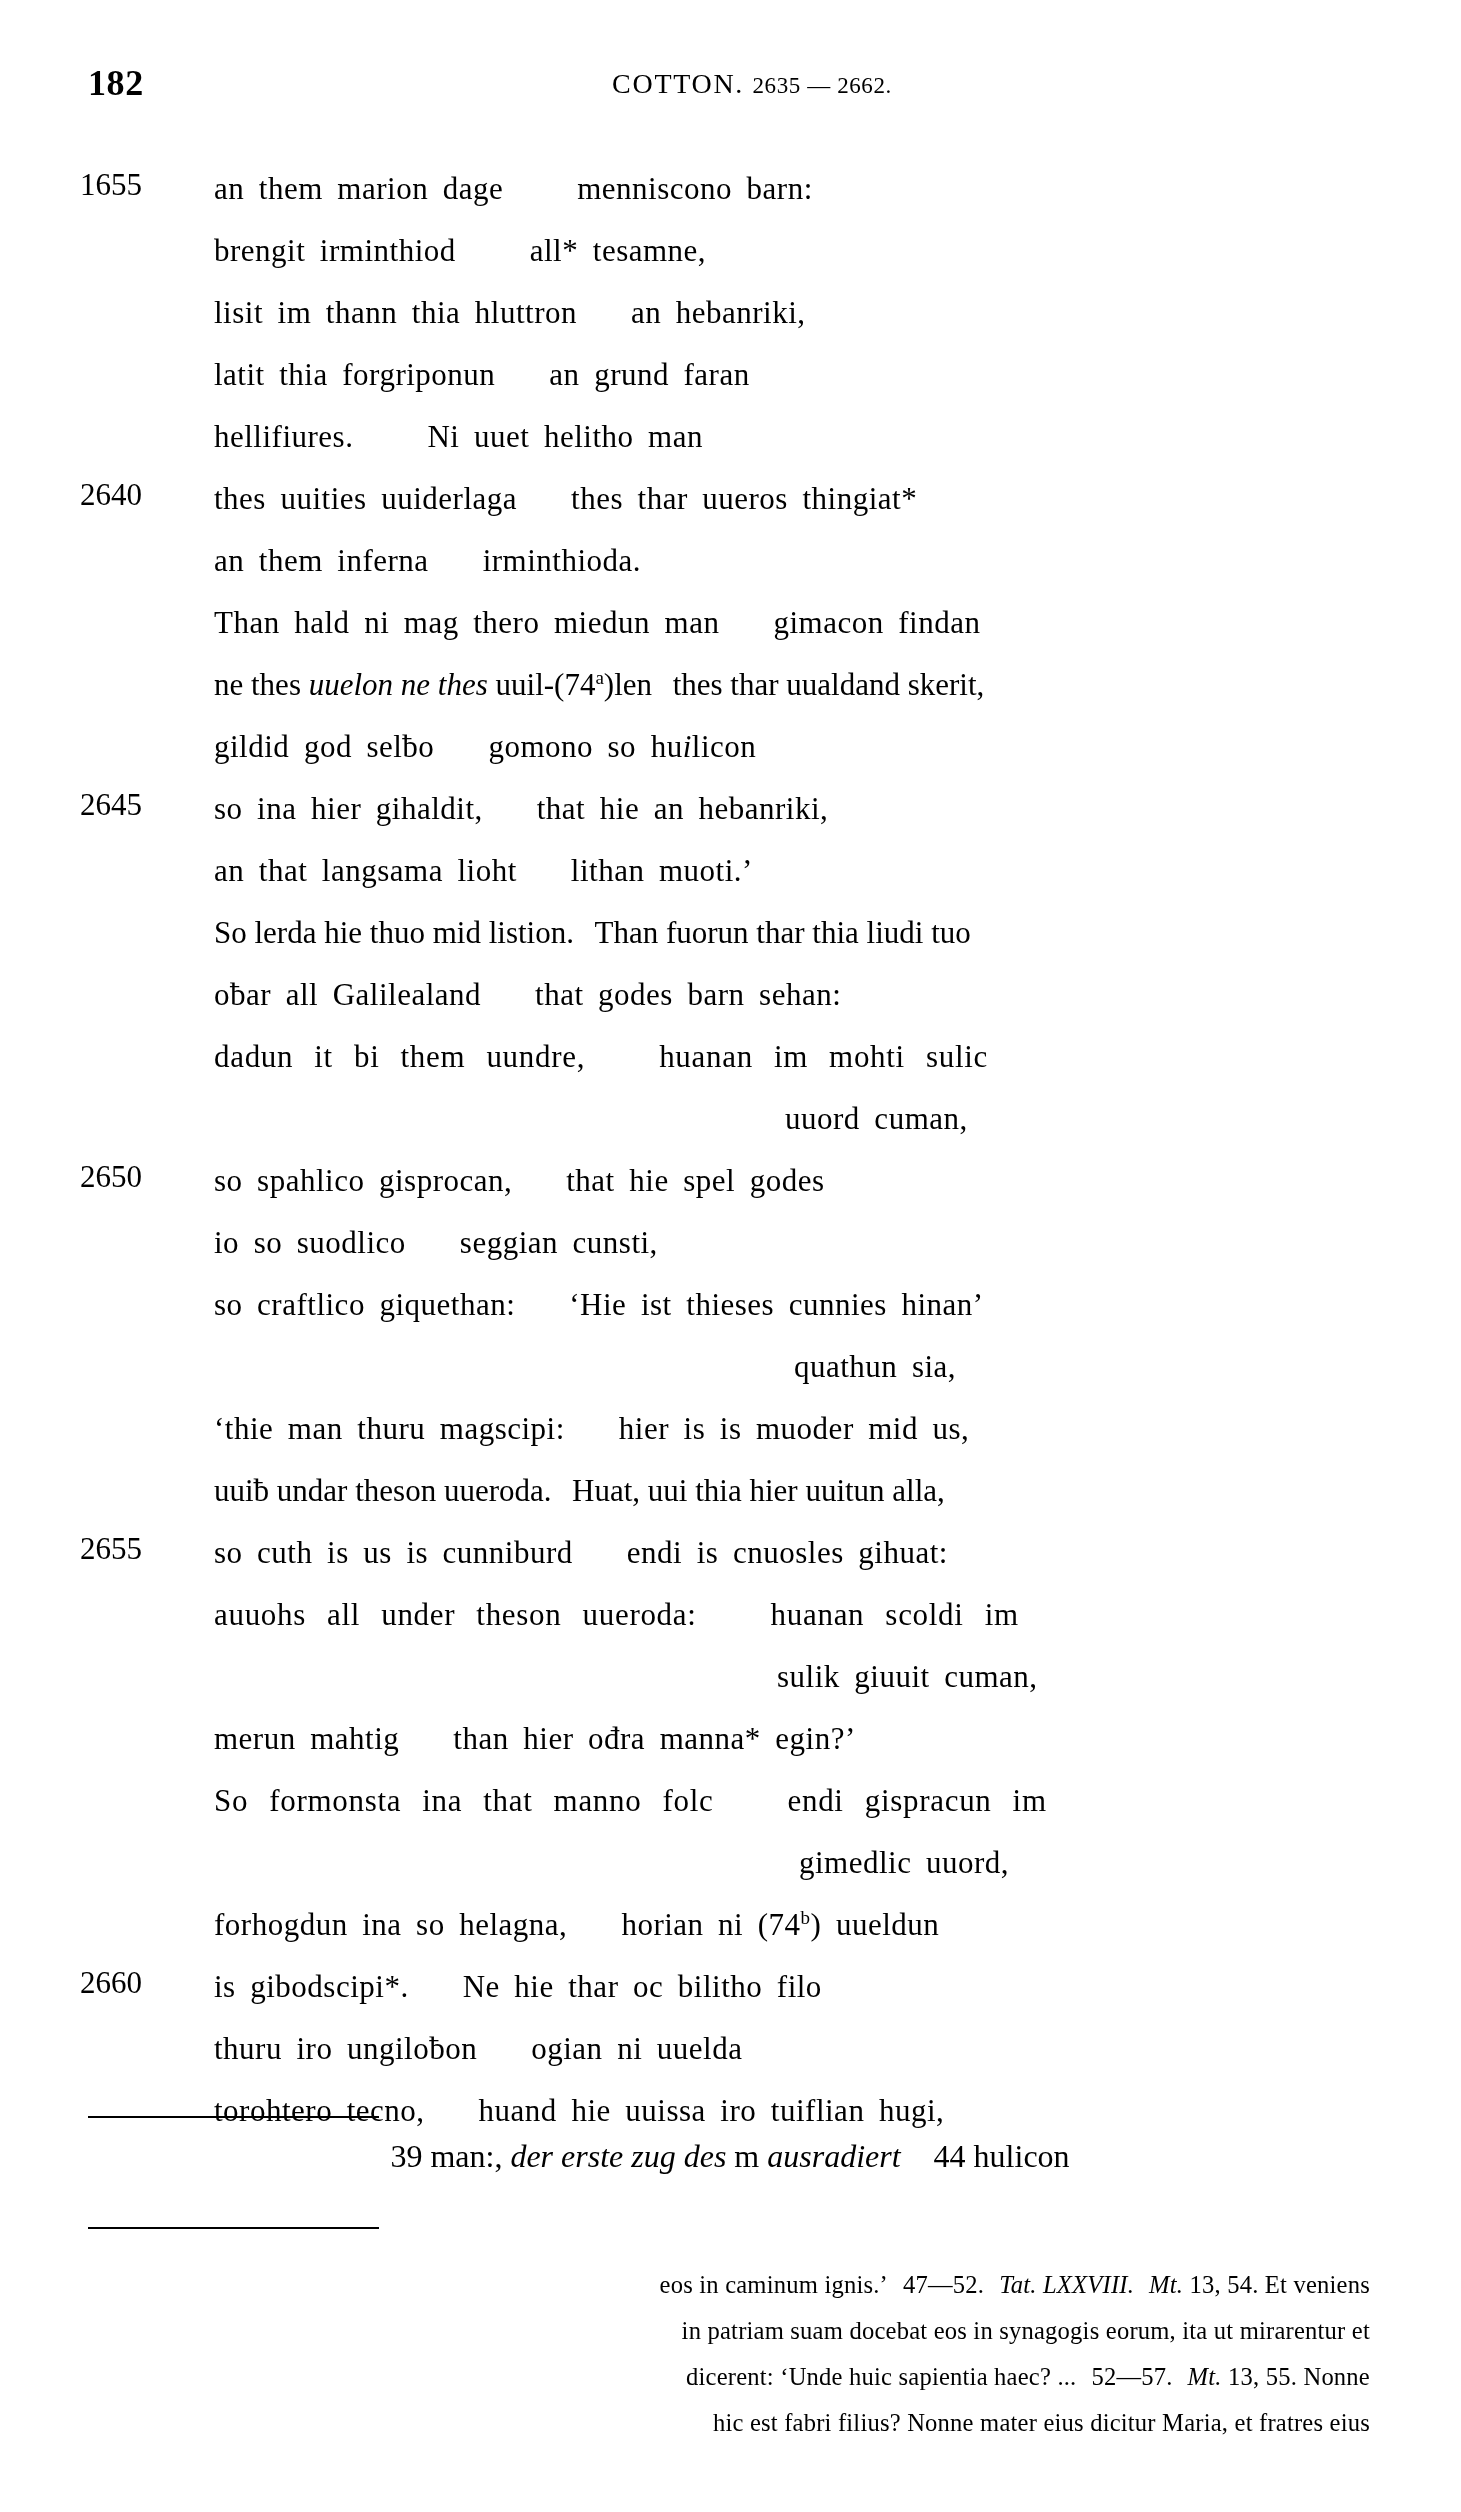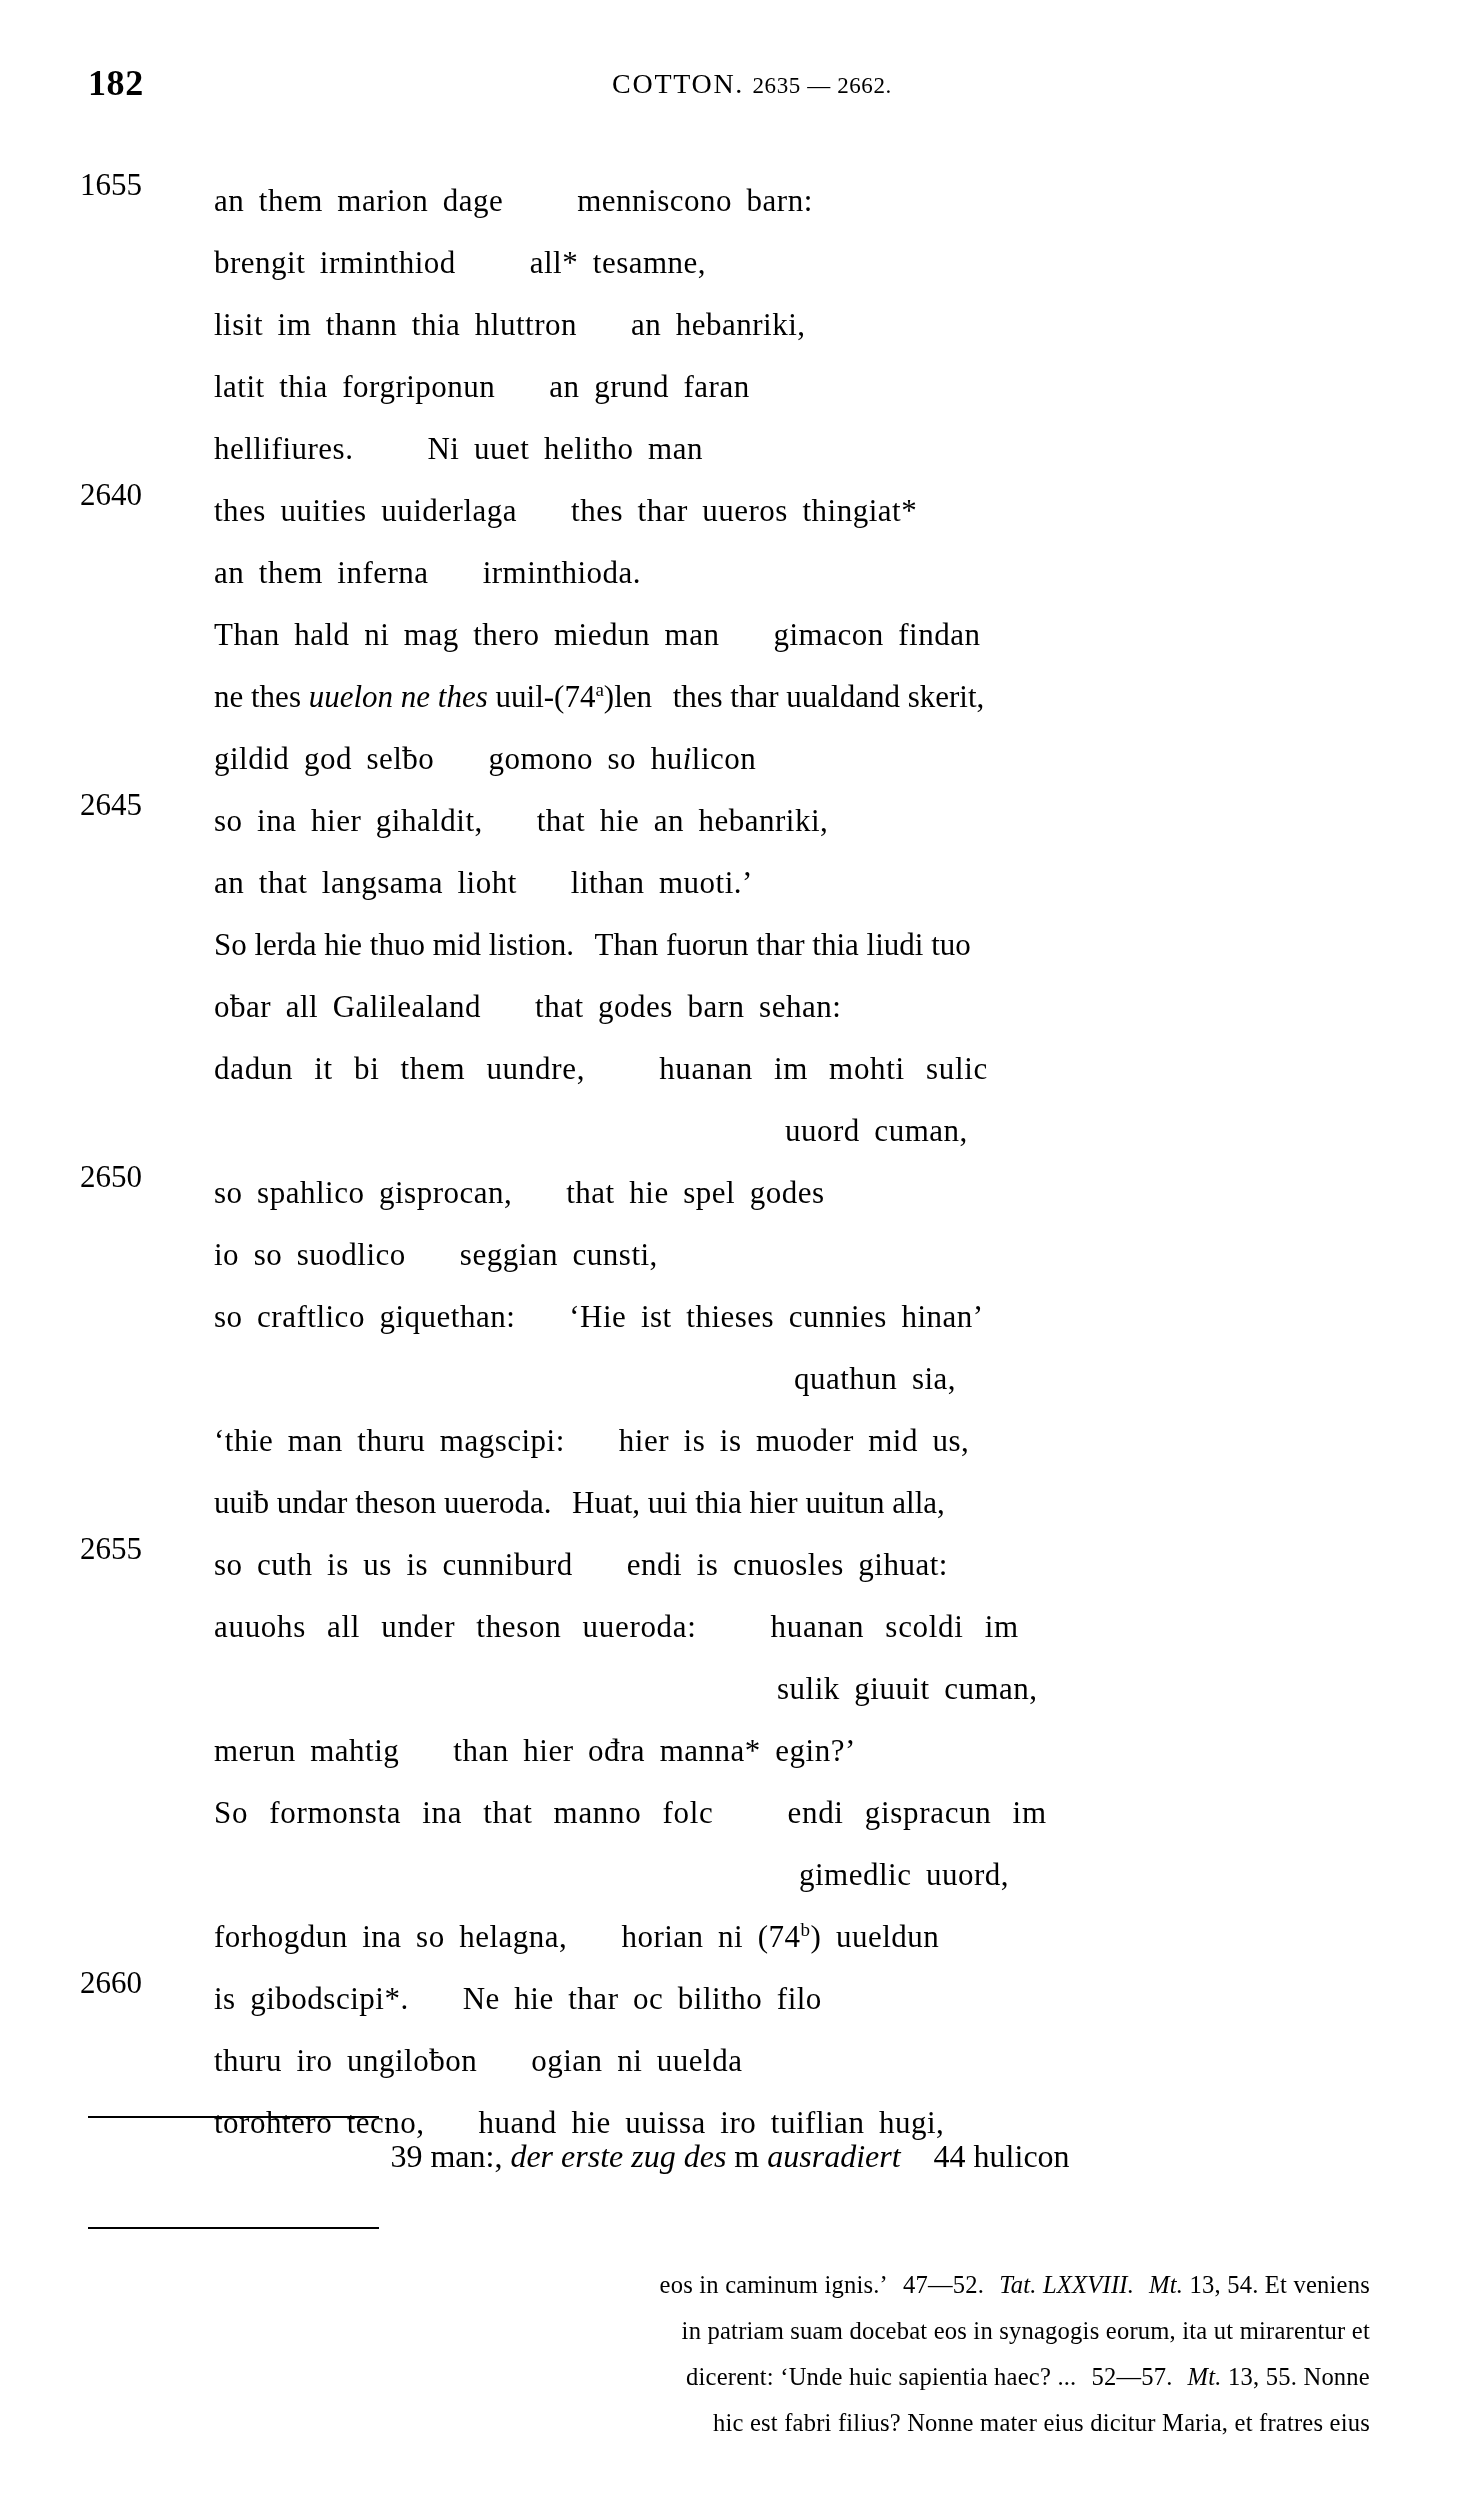--- a/index.html
+++ b/index.html
@@ -71,21 +71,21 @@
   .vnum {
     position: absolute;
     left: 80px;
     top: 0;
     font-size: 31px;
     letter-spacing: 0px;
   }
   .vtext {
     position: absolute;
     left: 214px;
-    top: 16px;
+    top: 4px;
     font-size: 31px;
     text-align: right;
   }
   
   .vtext.runover-a { left: 785px; }
   .vtext.runover-b { left: 794px; }
   .vtext.runover-c { left: 777px; }
   .vtext.runover-d { left: 799px; }
 
   

